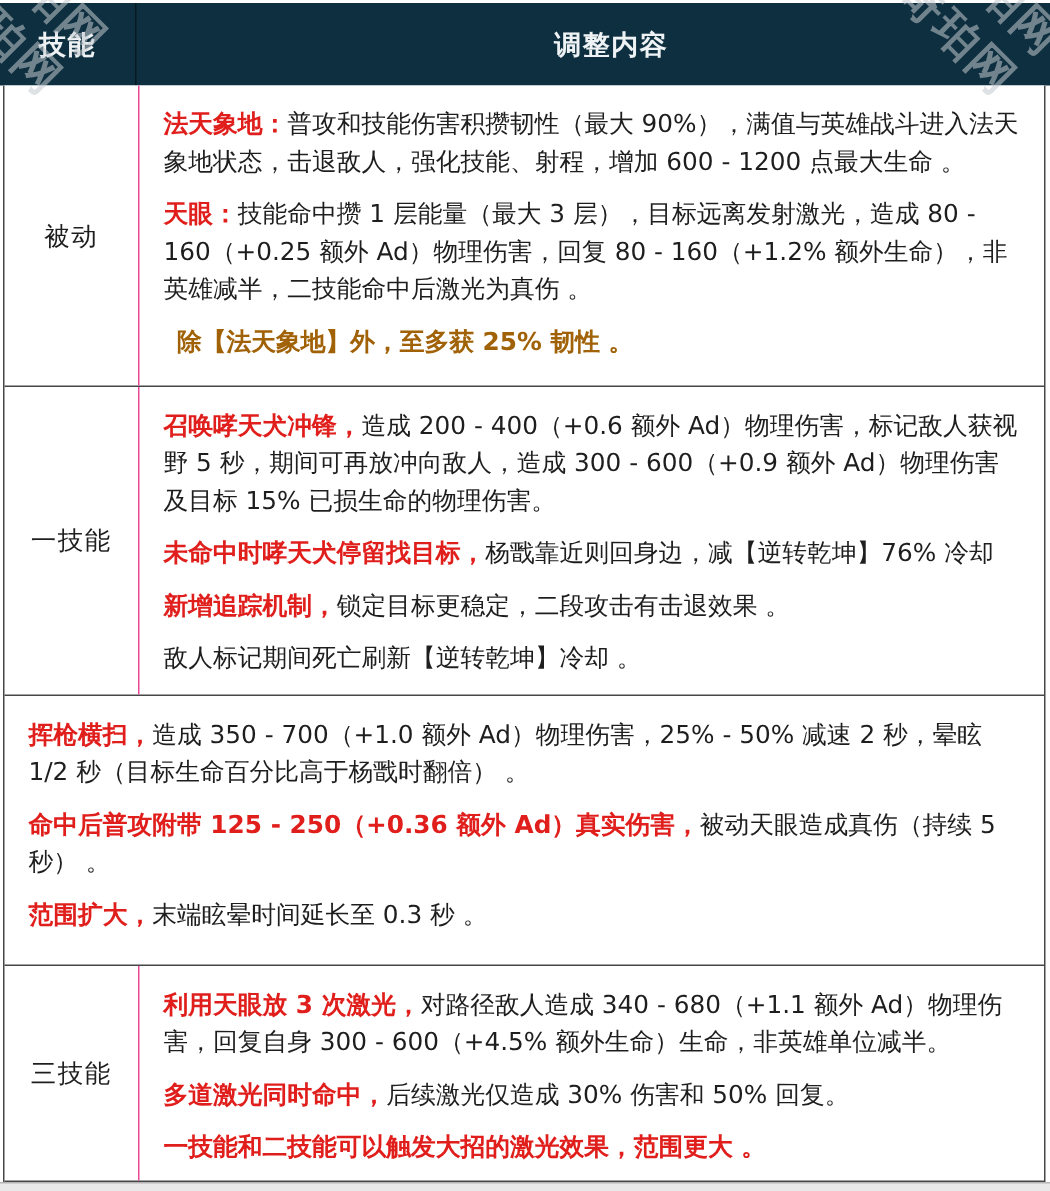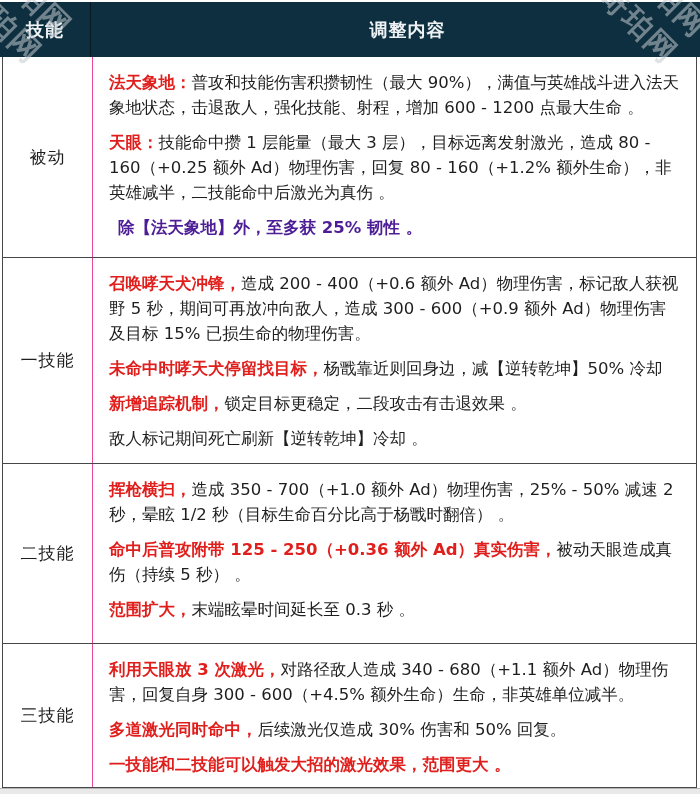--- a/index.html
+++ b/index.html
@@ -27,21 +27,21 @@
   .tbody { position:absolute; top:57px; left:2px; width:695px;
     border-left:1px solid #474747; border-right:1px solid #474747; background:#ffffff; }
   .row { display:flex; border-bottom:1px solid #474747; }
   .r0 { height:201px; } .r1 { height:206px; } .r2 { height:180px; } .r3 { height:144px; }
   .skill-cell { width:90px; border-right:1px solid #ec4899; display:flex;
     align-items:center; justify-content:center; }
   .skill-label { font-size:17px; color:#1e1e1e; letter-spacing:1px; }
   .content-cell { flex:1; padding:3px 14px 0 16px; overflow:hidden; }
   .content-cell p { font-size:16.5px; line-height:25px; margin:10px 0; color:#1e1e1e; }
   .lead { color:#e01f1c; font-weight:bold; }
-  .bold-black { font-weight:bold; color:#4c1d95; }
+  .bold-black { font-weight:bold; color:#a16207; }
   .indent { padding-left:9px; }
 
   
   .bottom-strip { position:absolute; left:0; bottom:0; width:700px; height:6px;
     background:#e9e9e9; border-top:1px solid #b5b5b5; }
 </style>
 </head>
 <body>
 
 <div class="frame">
@@ -72,30 +72,27 @@
         <p class="indent"><span class="bold-black">除【法天象地】外，至多获 25% 韧性 。</span></p>
       </div>
     </div>
 
     <div class="row r1">
       <div class="skill-cell">
         <span class="skill-label">一技能</span>
       </div>
       <div class="content-cell">
         <p><span class="lead">召唤哮天犬冲锋，</span><span>造成 200 - 400（+0.6 额外 Ad）物理伤害，标记敌人获视野 5 秒，期间可再放冲向敌人，造成 300 - 600（+0.9 额外 Ad）物理伤害及目标 15% 已损生命的物理伤害。</span></p>
-        <p><span class="lead">未命中时哮天犬停留找目标，</span><span>杨戬靠近则回身边，减【逆转乾坤】50% 冷却</span></p>
+        <p><span class="lead">未命中时哮天犬停留找目标，</span><span>杨戬靠近则回身边，减【逆转乾坤】76% 冷却</span></p>
         <p><span class="lead">新增追踪机制，</span><span>锁定目标更稳定，二段攻击有击退效果 。</span></p>
         <p><span>敌人标记期间死亡刷新【逆转乾坤】冷却 。</span></p>
       </div>
     </div>
 
     <div class="row r2">
-      <div class="skill-cell">
-        <span class="skill-label">二技能</span>
-      </div>
       <div class="content-cell">
         <p><span class="lead">挥枪横扫，</span><span>造成 350 - 700（+1.0 额外 Ad）物理伤害，25% - 50% 减速 2 秒，晕眩 1/2 秒（目标生命百分比高于杨戬时翻倍） 。</span></p>
         <p><span class="lead">命中后普攻附带 125 - 250（+0.36 额外 Ad）真实伤害，</span><span>被动天眼造成真伤（持续 5 秒） 。</span></p>
         <p><span class="lead">范围扩大，</span><span>末端眩晕时间延长至 0.3 秒 。</span></p>
       </div>
     </div>
 
     <div class="row r3">
       <div class="skill-cell">
         <span class="skill-label">三技能</span>

